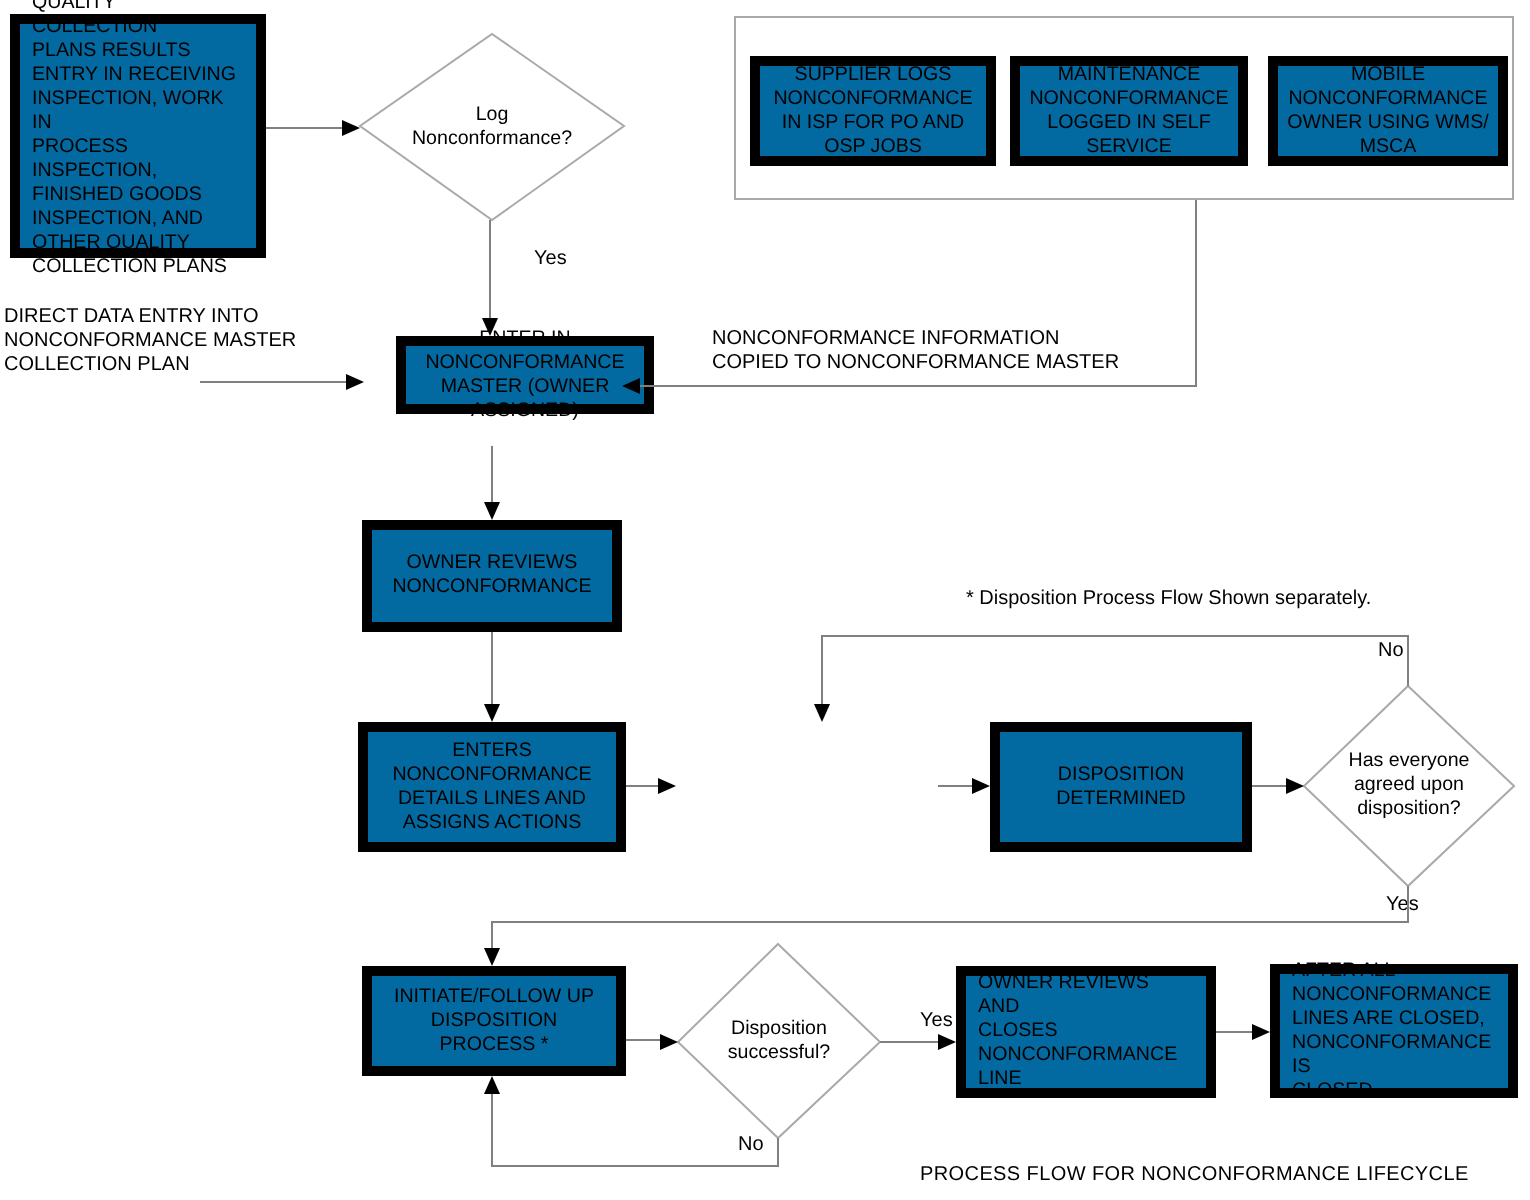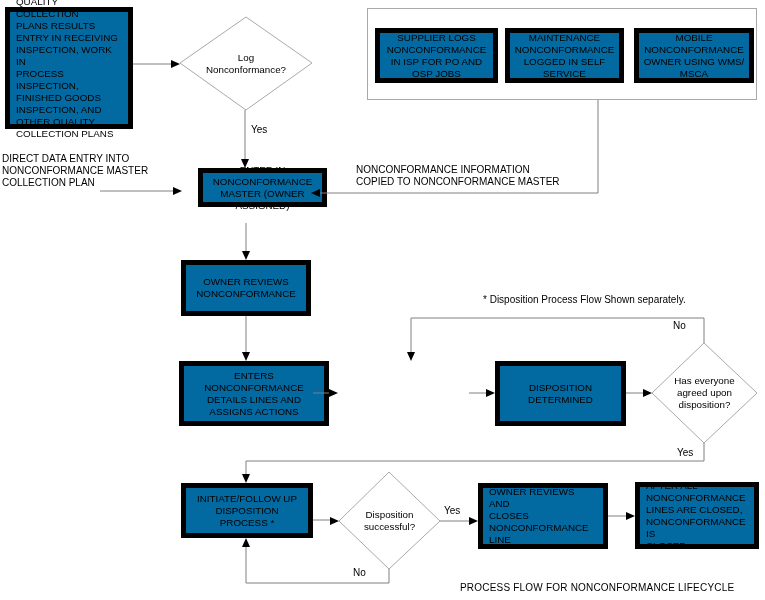--- a/index.html
+++ b/index.html
@@ -16,21 +16,21 @@
   .container-box{
     position:absolute;box-sizing:border-box;border:1px solid #a9a9a9;background:#ffffff;
   }
   .dtext{
     position:absolute;box-sizing:border-box;font-size:9.8px;line-height:12px;white-space:pre-line;
     display:flex;align-items:center;justify-content:center;text-align:center;
   }
   .freetext{
     position:absolute;font-size:10px;line-height:12px;white-space:pre-line;text-align:left;
   }
-  .elabel{position:absolute;font-size:10px;line-height:11px;}
+  .elabel{position:absolute;font-size:10px;line-height:11px;margin-left:16px;}
   .caption{position:absolute;font-size:10px;letter-spacing:0.2px;}
   svg.wires{position:absolute;left:0;top:0;pointer-events:none;}
   svg.wires path{fill:none;stroke:#808080;stroke-width:1;}
   svg.wires polygon.diamond{fill:none;stroke:#a9a9a9;stroke-width:1;}
   svg.wires polygon.ah{fill:#000000;stroke:none;}
 </style>
 </head>
 <body>
 
 <div class="canvas">
@@ -63,21 +63,21 @@
 MSCA</div>
 
   <div class="box" style="left:198px;top:168px;width:129px;height:39px">ENTER IN
 NONCONFORMANCE
 MASTER (OWNER
 ASSIGNED)</div>
 
   <div class="box" style="left:181px;top:260px;width:130px;height:56px">OWNER REVIEWS
 NONCONFORMANCE</div>
 
-  <div class="box" style="left:179px;top:361px;width:150px;height:65px">ENTERS
+  <div class="box" style="left:179px;top:361px;width:134px;height:65px">ENTERS
 NONCONFORMANCE
 DETAILS LINES AND
 ASSIGNS ACTIONS</div>
 
 
   <div class="box" style="left:495px;top:361px;width:131px;height:65px">DISPOSITION
 DETERMINED</div>
 
   <div class="box" style="left:181px;top:483px;width:132px;height:55px">INITIATE/FOLLOW UP
 DISPOSITION

